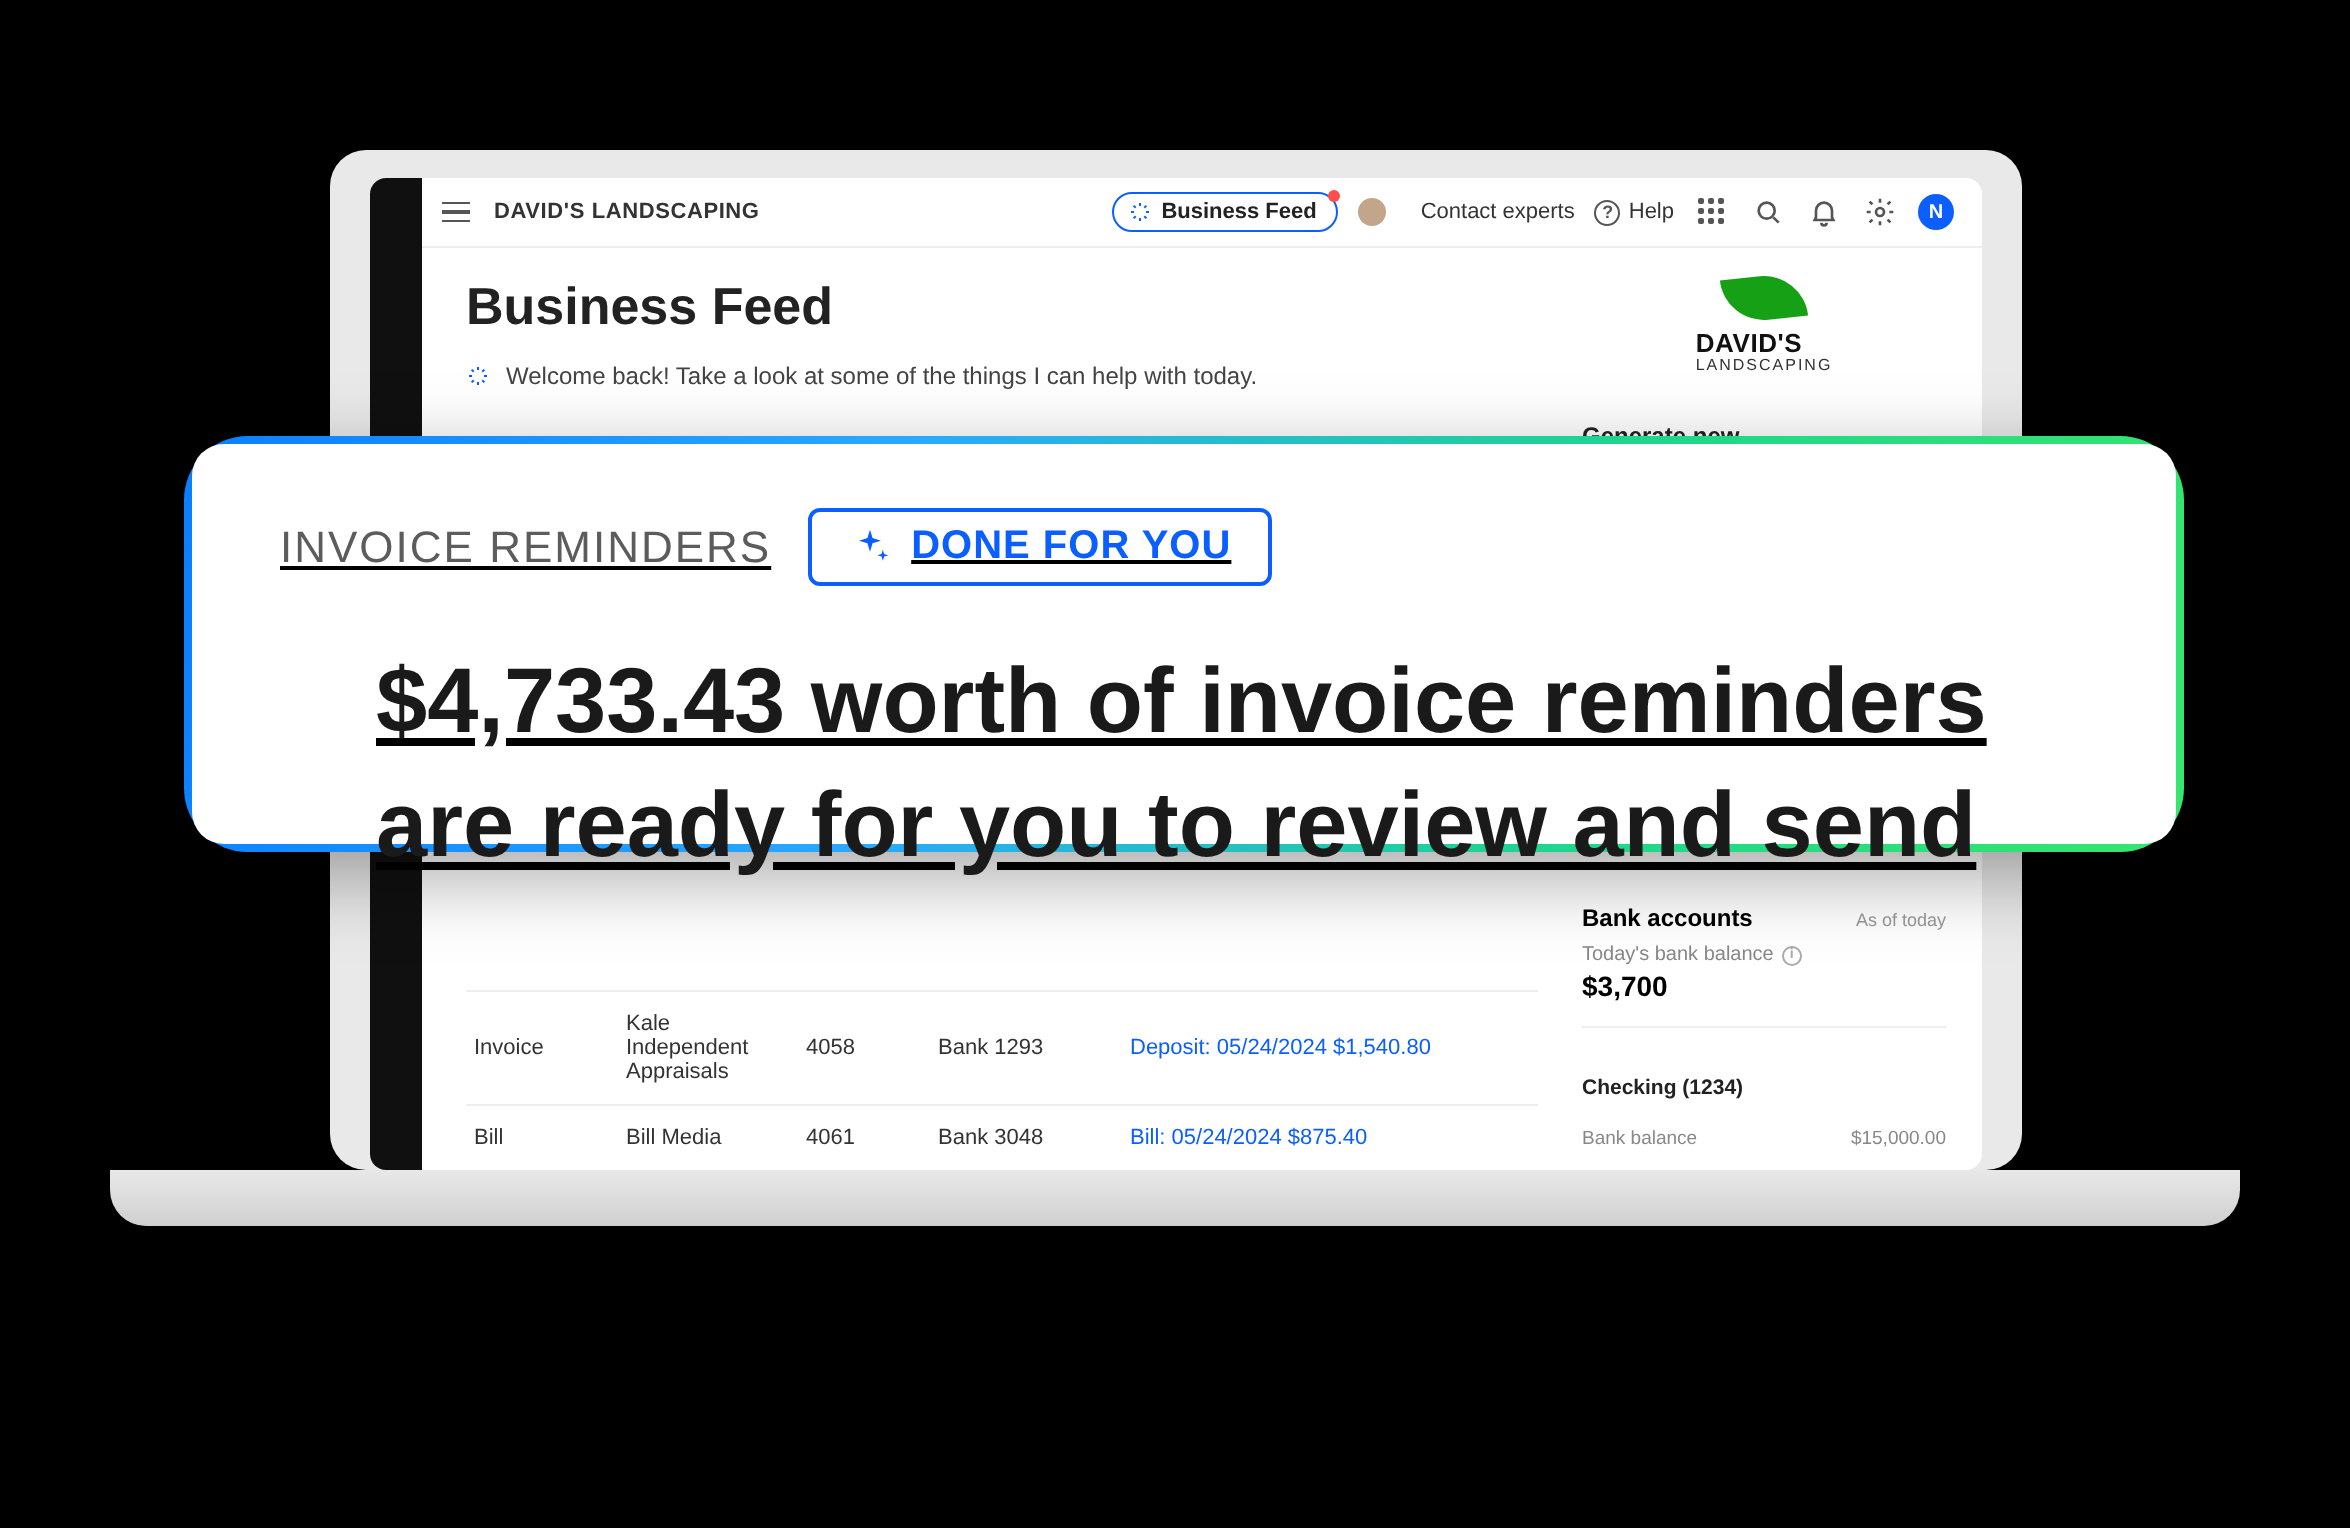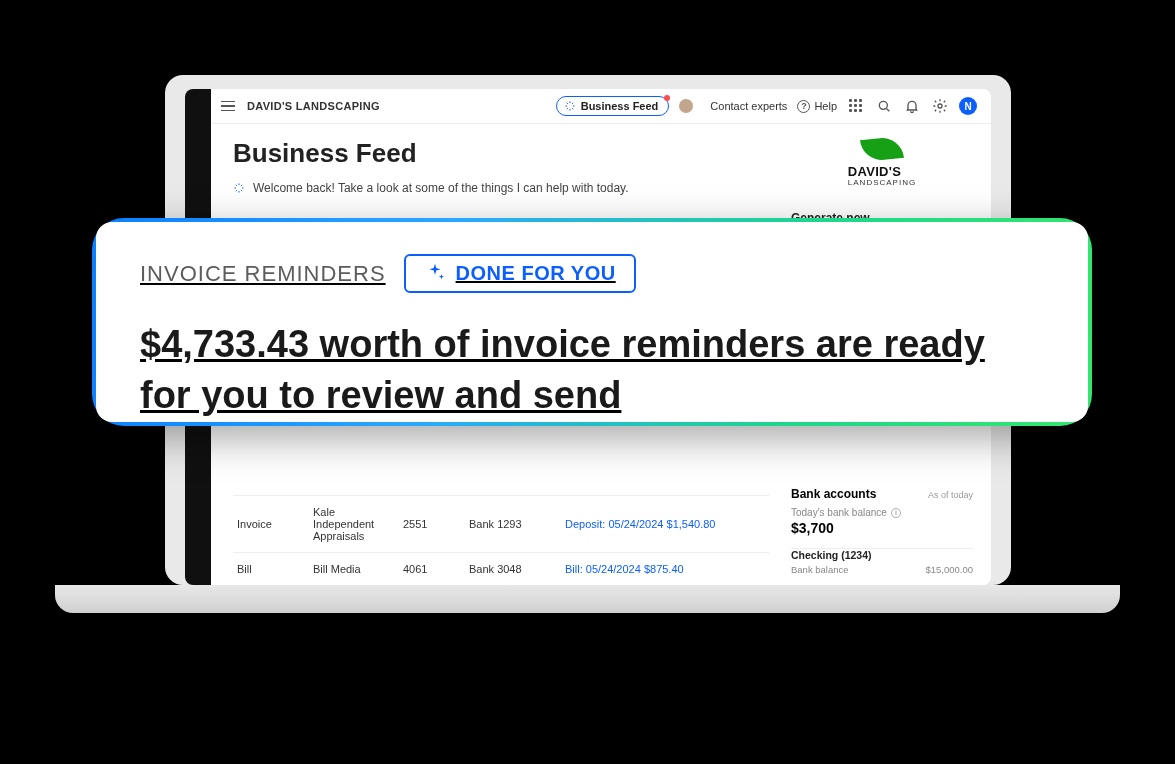--- a/index.html
+++ b/index.html
@@ -179,23 +179,23 @@
     padding-bottom:10px;
   }
   .side-head {
     display:flex; justify-content:space-between; align-items:baseline;
     margin-bottom:6px;
   }
   .side-head .t { font-size:12px; font-weight:700; }
   .side-head .d { font-size:9px; color:#999; }
   .side-label { font-size:10px; color:#888; display:flex; align-items:center; gap:4px;}
   .side-balance { font-size:14px; font-weight:800; margin-top:2px; margin-bottom:12px;}
-  .acct-row { border-top:1px solid #eee; padding-top:0;}
+  .acct-row { border-top:1px solid #eee; padding-top:24px;}
   .acct-name { font-size:10.5px; font-weight:700; color:#222;}
-  .acct-sub { display:flex; justify-content:space-between; font-size:9.5px; color:#888; margin-top:3px;}
+  .acct-sub { display:flex; justify-content:space-between; font-size:9.5px; color:#888; margin-top:14px;}
   .info-circle {
     width:10px;height:10px;border:1px solid #aaa;border-radius:50%;
     display:inline-flex;align-items:center;justify-content:center;
     font-size:7px;color:#aaa;font-weight:700;
   }
 
   
   .overlay-card {
     position:absolute;
     left: 92px;
@@ -214,39 +214,40 @@
     border-radius:16px;
     padding: 32px 44px;
   }
   .ov-head {
     display:flex; align-items:center; gap:18px; margin-bottom:26px;
   }
   .ov-label {
     font-size:22px; font-weight:400; letter-spacing:1px; color:#5c5c5c;
   }
   .done-pill {
-    display:inline-flex; align-items:flex-start; gap:10px;
+    display:inline-flex; align-items:center; gap:10px;
     border:2px solid #0b5fff;
     border-radius:6px;
     padding: 6px 18px;
     color:#0b5fff;
     font-size:20px;
     font-weight:800;
     letter-spacing:.5px;
   }
   .sparkle {
     width:22px;height:22px;display:inline-block;
   }
   .sparkle svg{width:22px;height:22px;display:block;}
   .ov-message {
-    font-size:38px;
+    font-size:46px;
     font-weight:600;
     line-height:1.35;
     color:#1a1a1a;
     max-width: 900px;
+    margin-left: 48px;
   }
 </style>
 </head>
 <body>
 
 <div class="laptop">
   <div class="screen">
     <div class="left-bar"></div>
     <div class="app">
 
@@ -324,21 +325,21 @@
             </span>
             <span>Welcome back! Take a look at some of the things I can help with today.</span>
           </div>
 
           <div class="panel-placeholder"></div>
 
           <div class="table">
             <div class="trow">
               <span>Invoice</span>
               <span>Kale Independent Appraisals</span>
-              <span>2551</span>
+              <span>4058</span>
               <span>Bank 1293</span>
               <span class="link">Deposit: 05/24/2024 $1,540.80</span>
             </div>
             <div class="trow">
               <span>Bill</span>
               <span>Bill Media</span>
               <span>4061</span>
               <span>Bank 3048</span>
               <span class="link">Bill: 05/24/2024 $875.40</span>
             </div>

